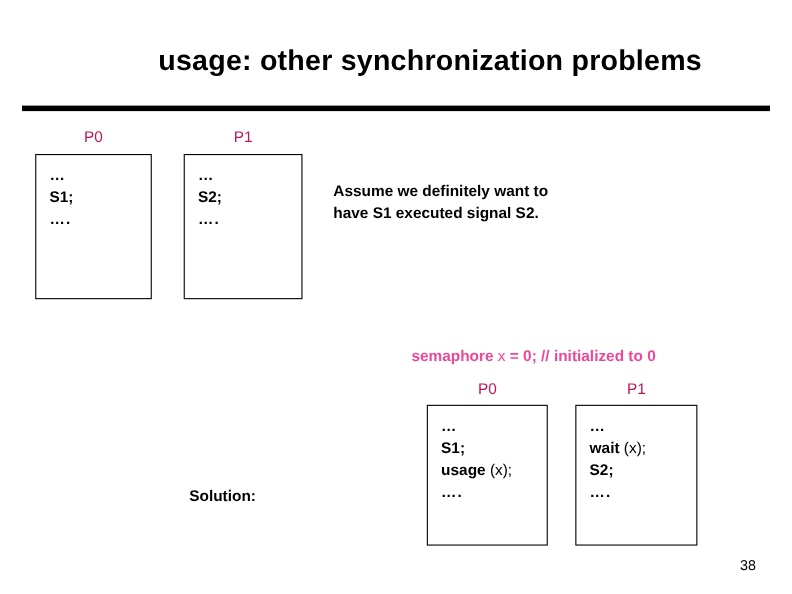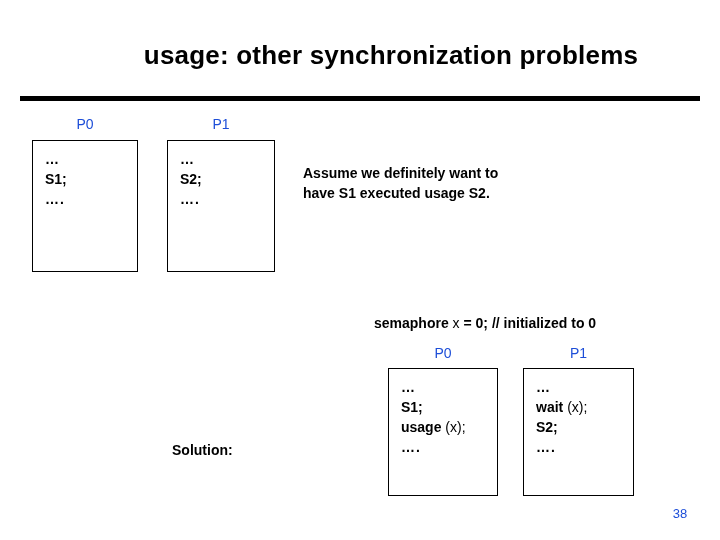--- a/index.html
+++ b/index.html
@@ -38,21 +38,21 @@
     width: 680px;
     height: 5px;
     background: #000000;
   }
 
   
   .proc-label {
     position: absolute;
     font-size: 14px;
     font-weight: normal;
-    color: #1d4ed8;
+    color: #be185d;
     text-align: center;
     white-space: nowrap;
   }
 
   .code-box {
     position: absolute;
     border: 1px solid #000000;
     background: #ffffff;
     box-sizing: border-box;
   }
@@ -96,21 +96,21 @@
   }
 
   
   #semaphore-decl {
     position: absolute;
     left: 374px;
     top: 315px;
     font-size: 14px;
     font-weight: bold;
     white-space: nowrap;
-    color: #000000;
+    color: #ec4899;
   }
   #semaphore-decl .var {
     font-weight: normal;
   }
 
   #solution-label {
     position: absolute;
     left: 172px;
     top: 442px;
     font-size: 14px;
@@ -127,21 +127,21 @@
 
   
   #page-number {
     position: absolute;
     left: 660px;
     top: 506px;
     width: 40px;
     text-align: center;
     font-size: 13px;
     font-weight: normal;
-    color: #1d4ed8;
+    color: #000000;
   }
 </style>
 </head>
 <body>
 
 <div id="slide-title">usage: other synchronization problems</div>
 
 <div id="title-rule"></div>
 
 <div class="proc-label" id="label-p0-top">P0</div>
@@ -159,21 +159,21 @@
 <div class="code-box" id="box-p1-top">
   <div class="code-lines">
     <span class="ln dots">…</span>
     <span class="ln">S2;</span>
     <span class="ln dots">….</span>
   </div>
 </div>
 
 <div id="assume-note">
   <span>Assume we definitely want to</span><br>
-  <span>have S1 executed usage S2.</span>
+  <span>have S1 executed signal S2.</span>
 </div>
 
 <div id="semaphore-decl">
   <span>semaphore</span>
   <span class="var">x</span>
   <span>= 0; // initialized to 0</span>
 </div>
 
 <div id="solution-label">Solution:</div>
 

